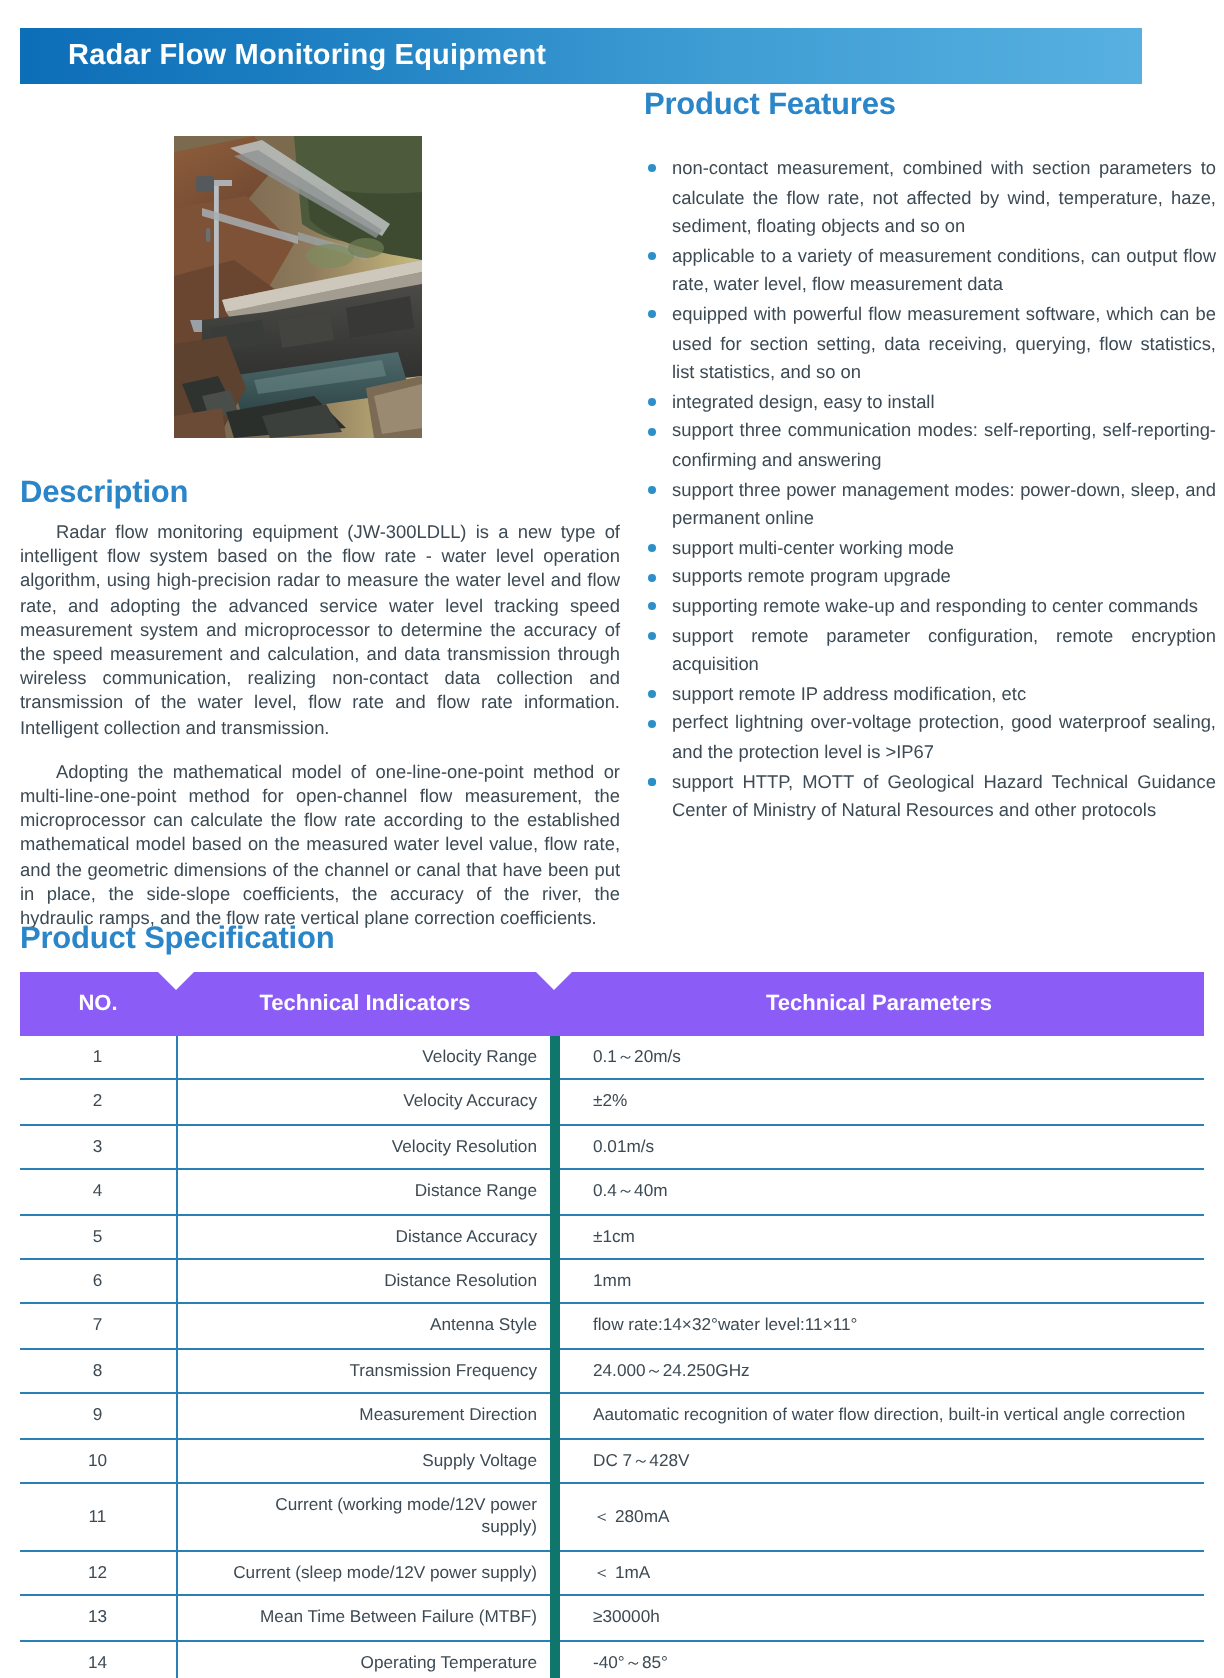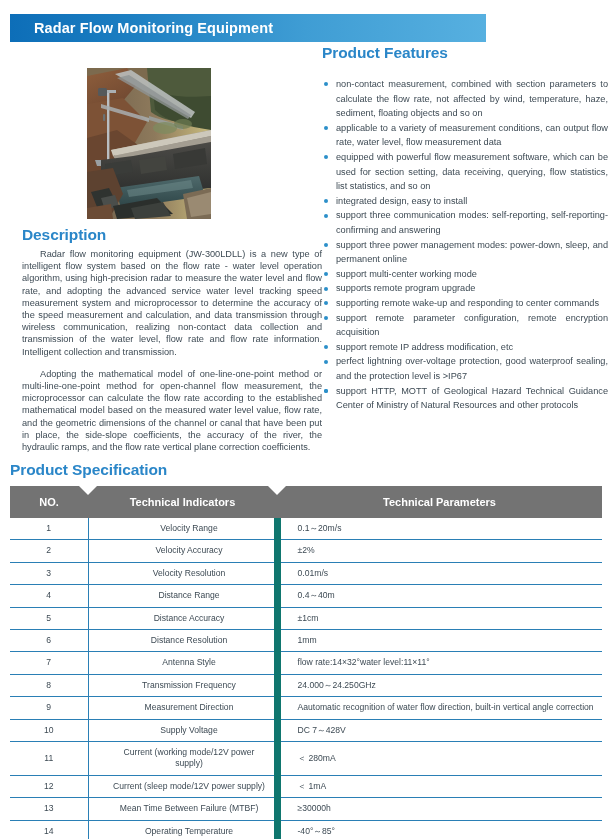--- a/index.html
+++ b/index.html
@@ -14,21 +14,21 @@
     font-family: "Liberation Sans", sans-serif;
     color: #3d4a54;
     overflow: hidden;
   }
 
   
   .title-bar {
     position: absolute;
     left: 10px;
     top: 14px;
-    width: 476px;
+    width: 561px;
     height: 28px;
     background: linear-gradient(to right, #0d6eb8 0%, #1a7cc0 22%, #3f9dd4 62%, #57b0e0 100%);
     display: flex;
     align-items: center;
   }
   .title-bar .title-text {
     color: #ffffff;
     font-size: 14.5px;
     font-weight: bold;
     padding-left: 24px;
@@ -64,23 +64,22 @@
     font-weight: bold;
     margin: 0 0 5px 0;
     letter-spacing: -0.1px;
   }
   h2.section-heading { line-height: 1.1; }
 
   
   .desc-block {
     position: absolute;
     left: 10px;
-    top: 226px;
+    top: 238px;
     width: 300px;
-    margin-left: 12px;
   }
   .desc-para {
     font-size: 9.2px;
     line-height: 12.2px;
     text-align: justify;
     text-justify: inter-word;
     margin: 0 0 10px 0;
     text-indent: 18px;
     color: #3d4a54;
   }
@@ -129,21 +128,21 @@
   table.spec-table {
     border-collapse: collapse;
     width: 592px;
     table-layout: fixed;
   }
   table.spec-table col.c-no { width: 78px; }
   table.spec-table col.c-ind { width: 189px; }
   table.spec-table col.c-par { width: 325px; }
 
   thead th {
-    background: #737373;
+    background: #8b5cf6;
     color: #ffffff;
     font-size: 11px;
     font-weight: bold;
     height: 32px;
     padding: 0;
     text-align: center;
     vertical-align: middle;
     position: relative;
     border: none;
   }
@@ -168,24 +167,24 @@
     padding: 5px 0;
     vertical-align: middle;
     line-height: 11.4px;
   }
   tbody tr:first-child td { border-top: none; }
   td.cell-no {
     text-align: center;
     border-right: 1px solid #2a7fb5;
   }
   td.cell-ind {
-    text-align: center;
+    text-align: right;
     padding-left: 22px;
     padding-right: 6px;
-    border-right: 7px solid #0f766e;
+    border-right: 5px solid #0f766e;
   }
   td.cell-par {
     text-align: left;
     padding-left: 17px;
     padding-right: 6px;
   }
 </style>
 </head>
 <body>
 

